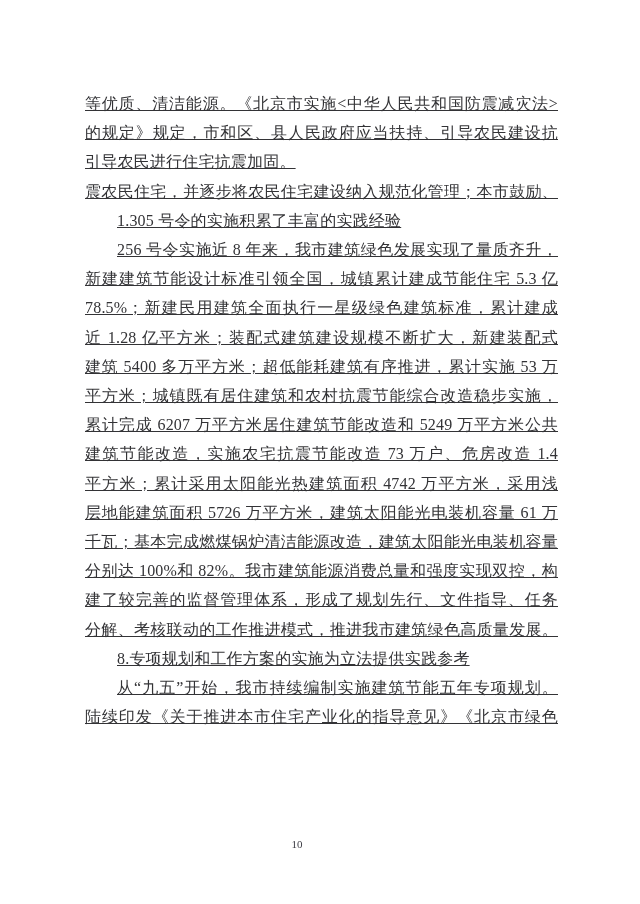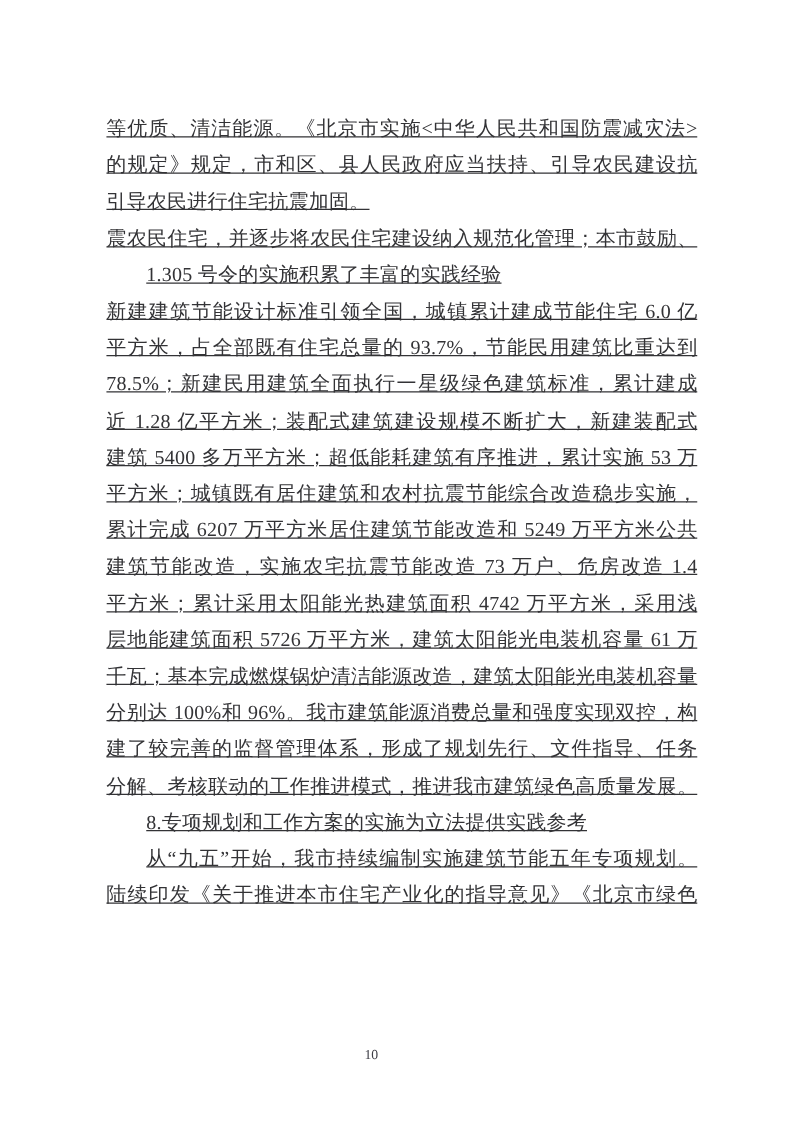--- a/index.html
+++ b/index.html
@@ -51,32 +51,32 @@
 </head>
 <body>
 
 <div class="page">
   <div class="textblock">
     <div class="ln j">等优质、清洁能源。《北京市实施&lt;中华人民共和国防震减灾法&gt;</div>
     <div class="ln j">的规定》规定，市和区、县人民政府应当扶持、引导农民建设抗</div>
     <div class="ln">引导农民进行住宅抗震加固。</div>
     <div class="ln j">震农民住宅，并逐步将农民住宅建设纳入规范化管理；本市鼓励、</div>
     <div class="ln i">1.305 号令的实施积累了丰富的实践经验</div>
-    <div class="ln j">新建建筑节能设计标准引领全国，城镇累计建成节能住宅 6.0 亿</div>
-    <div class="ln j">平方米，占全部既有住宅总量的 93.7%，节能民用建筑比重达到</div>
+    <div class="ln i j">256 号令实施近 8 年来，我市建筑绿色发展实现了量质齐升，</div>
+    <div class="ln j">新建建筑节能设计标准引领全国，城镇累计建成节能住宅 5.3 亿</div>
     <div class="ln j">78.5%；新建民用建筑全面执行一星级绿色建筑标准，累计建成</div>
     <div class="ln j">近 1.28 亿平方米；装配式建筑建设规模不断扩大，新建装配式</div>
     <div class="ln j">建筑 5400 多万平方米；超低能耗建筑有序推进，累计实施 53 万</div>
     <div class="ln j">平方米；城镇既有居住建筑和农村抗震节能综合改造稳步实施，</div>
     <div class="ln j">累计完成 6207 万平方米居住建筑节能改造和 5249 万平方米公共</div>
     <div class="ln j">建筑节能改造，实施农宅抗震节能改造 73 万户、危房改造 1.4</div>
     <div class="ln j">平方米；累计采用太阳能光热建筑面积 4742 万平方米，采用浅</div>
     <div class="ln j">层地能建筑面积 5726 万平方米，建筑太阳能光电装机容量 61 万</div>
     <div class="ln j">千瓦；基本完成燃煤锅炉清洁能源改造，建筑太阳能光电装机容量</div>
-    <div class="ln j">分别达 100%和 96%。我市建筑能源消费总量和强度实现双控，构</div>
+    <div class="ln j">分别达 100%和 82%。我市建筑能源消费总量和强度实现双控，构</div>
     <div class="ln j">建了较完善的监督管理体系，形成了规划先行、文件指导、任务</div>
     <div class="ln j">分解、考核联动的工作推进模式，推进我市建筑绿色高质量发展。</div>
     <div class="ln i">8.专项规划和工作方案的实施为立法提供实践参考</div>
     <div class="ln i j">从“九五”开始，我市持续编制实施建筑节能五年专项规划。</div>
     <div class="ln j">陆续印发《关于推进本市住宅产业化的指导意见》《北京市绿色</div>
   </div>
   <div class="pagenum">10</div>
 </div>
 
 </body></html>

